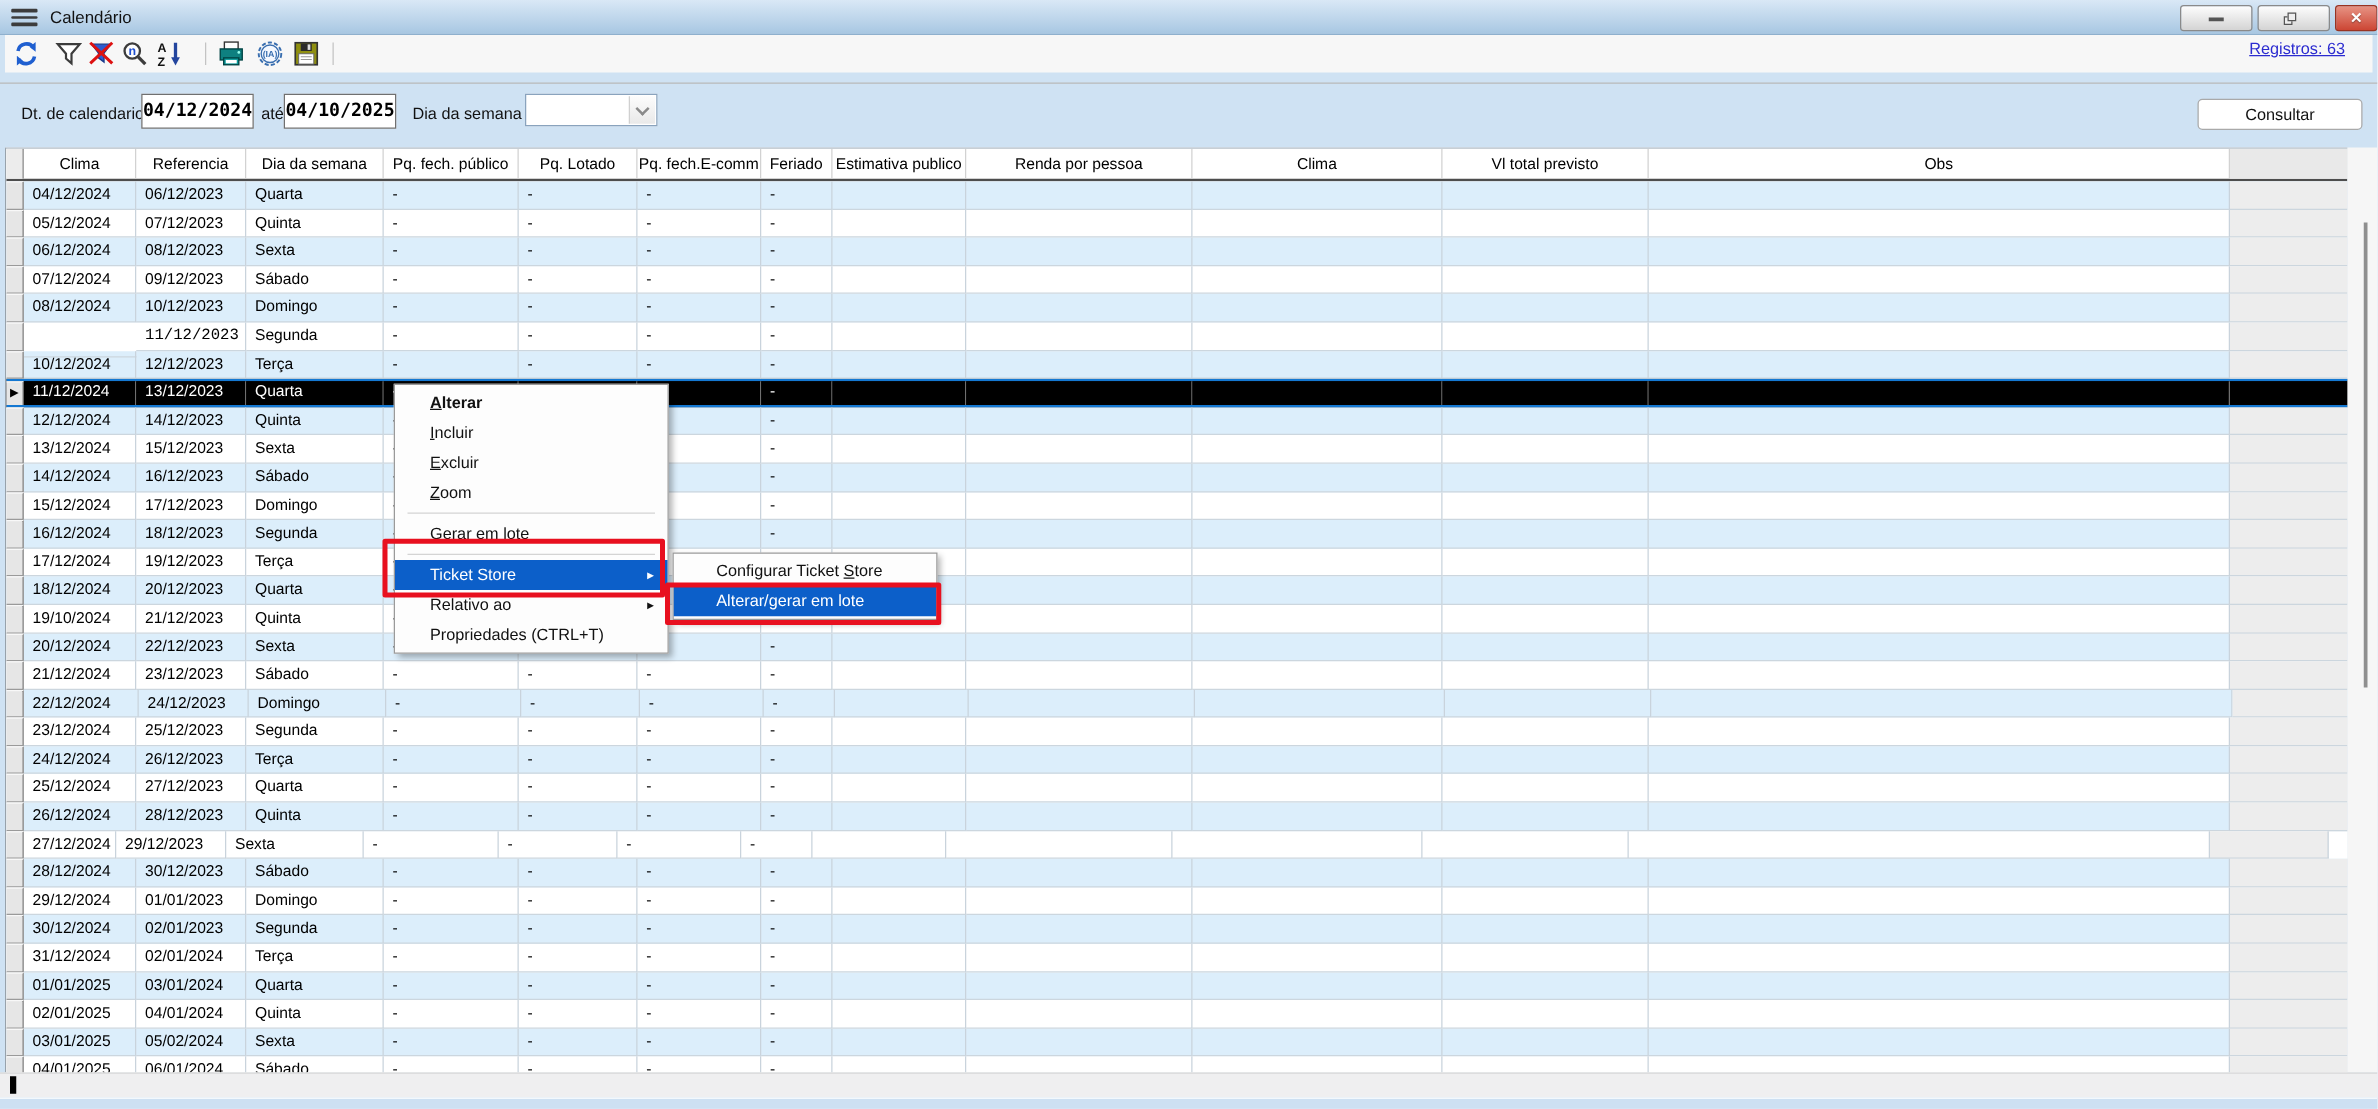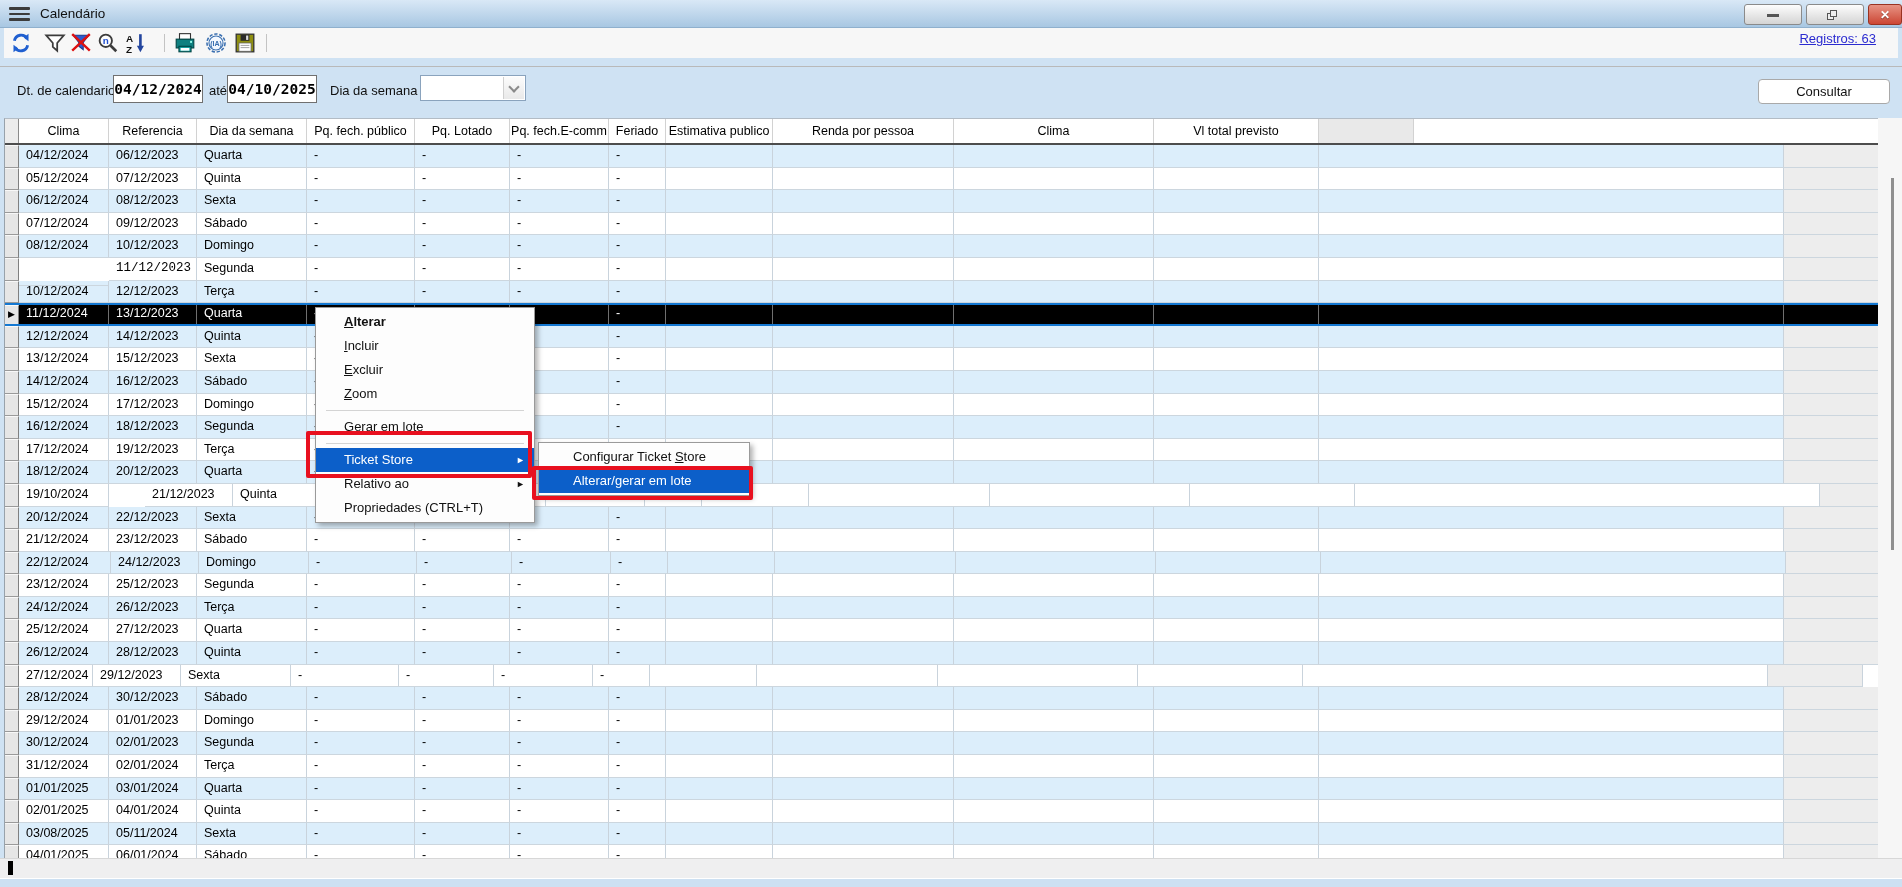--- a/index.html
+++ b/index.html
@@ -180,20 +180,21 @@
       <div class="hcell" style="width: 88px;">Referencia</div>
       <div class="hcell" style="width: 110px;">Dia da semana</div>
       <div class="hcell" style="width: 108px;">Pq. fech. público</div>
       <div class="hcell" style="width: 95px;">Pq. Lotado</div>
       <div class="hcell" style="width: 99px;">Pq. fech.E-comm</div>
       <div class="hcell" style="width: 57px;">Feriado</div>
       <div class="hcell" style="width: 107px;">Estimativa publico</div>
       <div class="hcell" style="width: 181px;">Renda por pessoa</div>
       <div class="hcell" style="width: 200px;">Clima</div>
       <div class="hcell" style="width: 165px;">Vl total previsto</div>
+      <div class="hcell" style="width: 465px;">Obs</div>
       <div class="hcell trail" style="width: 95px;"></div>
     </div>
   <div class="rows">
       <div class="grow alt">
         <div class="gcell"></div>
         <div class="cell" style="width: 90px;">04/12/2024</div>
         <div class="cell" style="width: 88px;">06/12/2023</div>
         <div class="cell" style="width: 110px;">Quarta</div>
         <div class="cell" style="width: 108px;">-</div>
         <div class="cell" style="width: 95px;">-</div>
@@ -426,21 +427,21 @@
         <div class="cell" style="width: 107px;"></div>
         <div class="cell" style="width: 181px;"></div>
         <div class="cell" style="width: 200px;"></div>
         <div class="cell" style="width: 165px;"></div>
         <div class="cell" style="width: 465px;"></div>
         <div class="cell trail" style="width: 95px;"></div>
       </div>
       <div class="grow">
         <div class="gcell"></div>
         <div class="cell" style="width: 90px;">19/10/2024</div>
-        <div class="cell" style="width: 88px; margin-left: 36px;">21/12/2023</div>
+        <div class="cell" style="width: 88px;">21/12/2023</div>
         <div class="cell" style="width: 110px;">Quinta</div>
         <div class="cell" style="width: 108px;">-</div>
         <div class="cell" style="width: 95px;">-</div>
         <div class="cell" style="width: 99px;">-</div>
         <div class="cell" style="width: 57px;">-</div>
         <div class="cell" style="width: 107px;"></div>
         <div class="cell" style="width: 181px;"></div>
         <div class="cell" style="width: 200px;"></div>
         <div class="cell" style="width: 165px;"></div>
         <div class="cell" style="width: 465px;"></div>
@@ -665,22 +666,22 @@
         <div class="cell" style="width: 57px;">-</div>
         <div class="cell" style="width: 107px;"></div>
         <div class="cell" style="width: 181px;"></div>
         <div class="cell" style="width: 200px;"></div>
         <div class="cell" style="width: 165px;"></div>
         <div class="cell" style="width: 465px;"></div>
         <div class="cell trail" style="width: 95px;"></div>
       </div>
       <div class="grow alt">
         <div class="gcell"></div>
-        <div class="cell" style="width: 90px;">03/08/2025</div>
-        <div class="cell" style="width: 88px;">05/11/2024</div>
+        <div class="cell" style="width: 90px;">03/01/2025</div>
+        <div class="cell" style="width: 88px;">05/02/2024</div>
         <div class="cell" style="width: 110px;">Sexta</div>
         <div class="cell" style="width: 108px;">-</div>
         <div class="cell" style="width: 95px;">-</div>
         <div class="cell" style="width: 99px;">-</div>
         <div class="cell" style="width: 57px;">-</div>
         <div class="cell" style="width: 107px;"></div>
         <div class="cell" style="width: 181px;"></div>
         <div class="cell" style="width: 200px;"></div>
         <div class="cell" style="width: 165px;"></div>
         <div class="cell" style="width: 465px;"></div>

